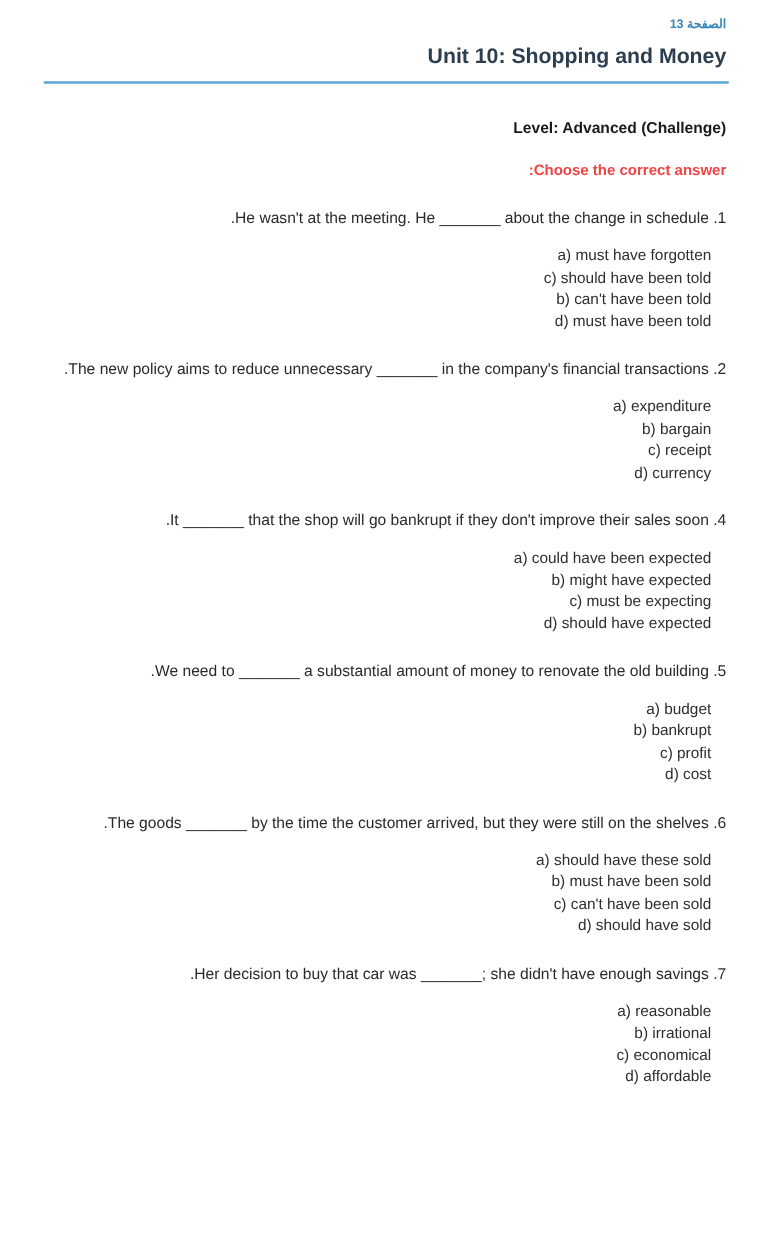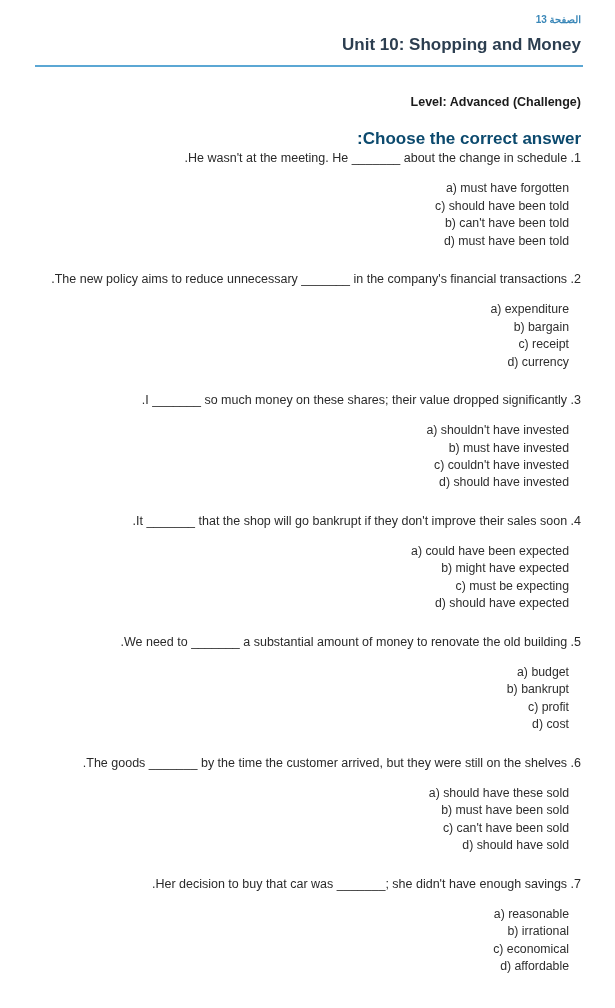--- a/index.html
+++ b/index.html
@@ -60,31 +60,32 @@
     font-size: 12.5px;
     font-weight: bold;
     color: #1b1b1b;
     margin-top: 28px;
     padding-right: 2px;
     direction: rtl;
   }
 
   .instruction {
     text-align: right;
-    font-size: 17px;
+    font-size: 12px;
     font-weight: bold;
-    color: #0c4a6e;
+    color: #ef4444;
     margin-top: 20px;
     padding-right: 2px;
     direction: rtl;
     unicode-bidi: plaintext;
   }
 
   
   .questions {
+    margin-top: 22px;
   }
 
   .question-block {
     margin-bottom: 20px;
   }
 
   .question-text {
     text-align: right;
     font-size: 12.5px;
     color: #2a2a2a;
@@ -135,29 +136,20 @@
       <div class="question-block">
         <div class="question-text">.The new policy aims to reduce unnecessary _______ in the company's financial transactions .2</div>
         <div class="options">
           <div class="option">a) expenditure</div>
           <div class="option">b) bargain</div>
           <div class="option">c) receipt</div>
           <div class="option">d) currency</div>
         </div>
       </div>
       <div class="question-block">
-        <div class="question-text">.I _______ so much money on these shares; their value dropped significantly .3</div>
-        <div class="options">
-          <div class="option">a) shouldn't have invested</div>
-          <div class="option">b) must have invested</div>
-          <div class="option">c) couldn't have invested</div>
-          <div class="option">d) should have invested</div>
-        </div>
-      </div>
-      <div class="question-block">
         <div class="question-text">.It _______ that the shop will go bankrupt if they don't improve their sales soon .4</div>
         <div class="options">
           <div class="option">a) could have been expected</div>
           <div class="option">b) might have expected</div>
           <div class="option">c) must be expecting</div>
           <div class="option">d) should have expected</div>
         </div>
       </div>
       <div class="question-block">
         <div class="question-text">.We need to _______ a substantial amount of money to renovate the old building .5</div>

